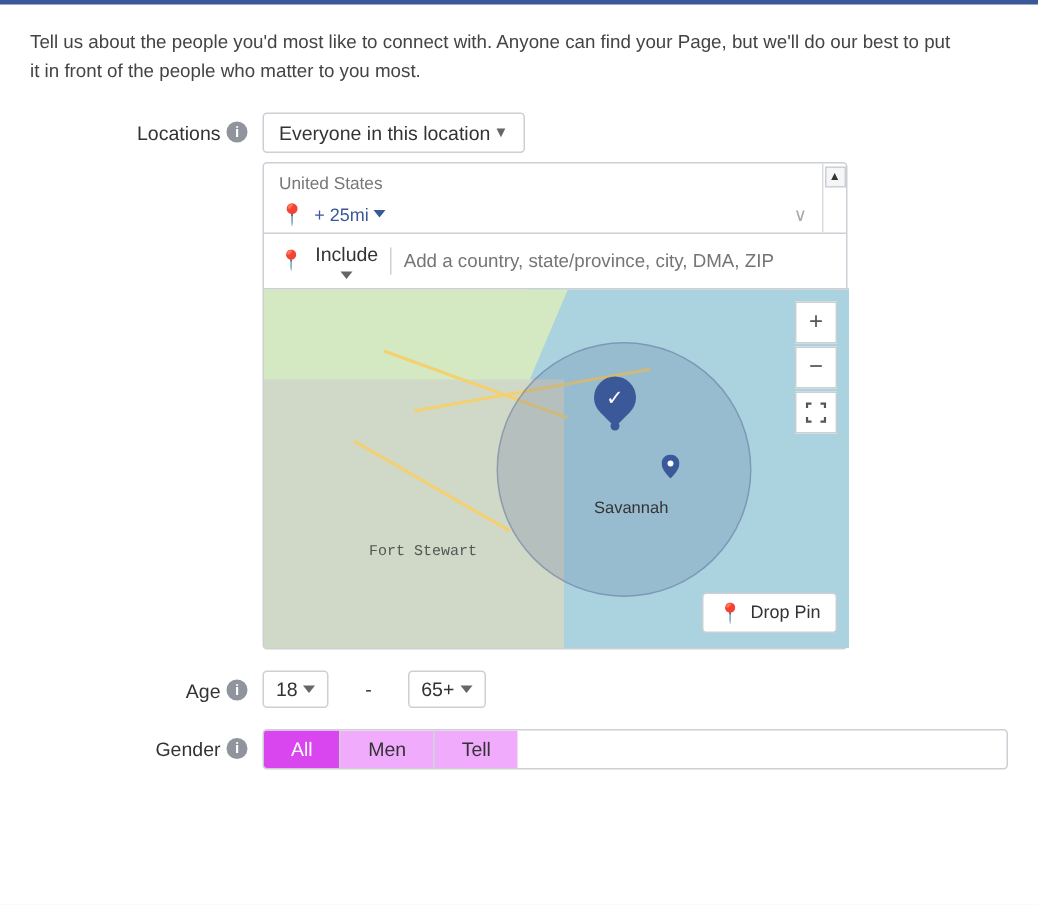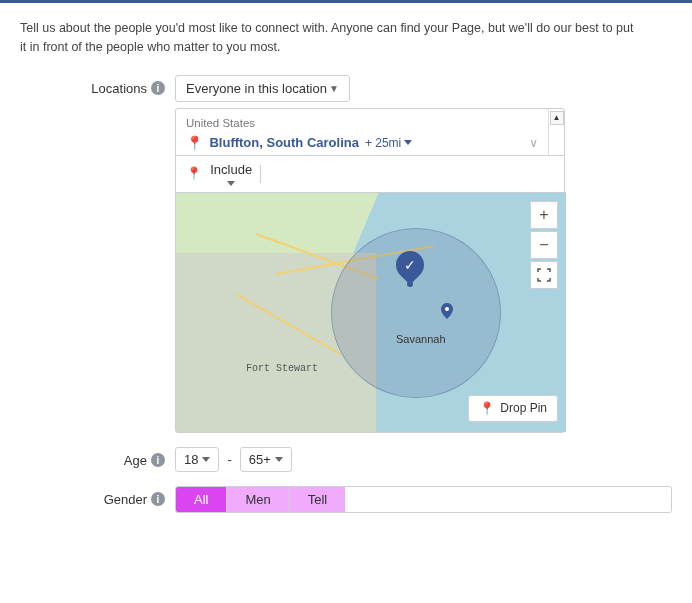--- a/index.html
+++ b/index.html
@@ -358,40 +358,40 @@
         <span class="arrow">▼</span>
       </div>
 
       
       <div class="location-box">
         <div class="location-box-content">
           <div class="location-inner">
             <div class="country-label">United States</div>
             <div class="location-item">
               <span class="pin-icon">📍</span>
-              <span class="location-name">Bluffton, South Carolina</span>
               <button class="radius-btn">
                 <span>+ 25mi</span>
                 <span class="chevron-down"></span>
               </button>
               <span class="expand-btn">∨</span>
             </div>
           </div>
           <div class="scrollbar-track">
             <div class="scrollbar-arrow">▲</div>
           </div>
         </div>
 
         <div class="include-row">
           <span class="pin-icon" style="font-size:13px;color:#555;">📍</span>
           <div class="include-dropdown">
             <span>Include</span>
             <span class="include-arrow"></span>
           </div>
           <div class="divider-v"></div>
+          <input class="location-search-input" type="text" placeholder="Add a country, state/province, city, DMA, ZIP" style="">
         </div>
 
         <div class="map-container">
 
           <div class="map-water"></div>
 
           <div class="map-land" style="width:52%;clip-path:polygon(0 0,100% 0,80% 40%,90% 70%,70% 100%,0 100%)"></div>
 
           <div style="position:absolute;top:60px;left:0;width:200px;height:180px;background:#d0d8c8;"></div>
 
@@ -438,21 +438,21 @@
         </div>
       </div>
     </div>
   </div>
 
   <div class="form-row" style="margin-top:10px;">
     <div class="label-col">
       <span>Age</span>
       <span class="info-icon">i</span>
     </div>
-    <div class="field-col" style="display:flex;align-items:center;gap:4px;">
+    <div class="field-col" style="display:flex;align-items:center;gap:20px;">
       <div class="select-btn">
         <span>18</span>
         <span class="select-arrow"></span>
       </div>
       <span class="dash">-</span>
       <div class="select-btn">
         <span>65+</span>
         <span class="select-arrow"></span>
       </div>
     </div>

